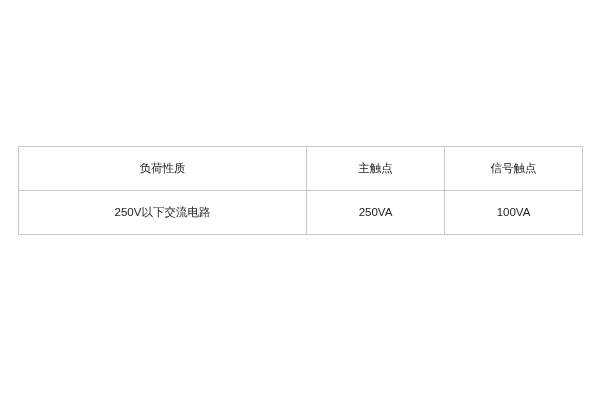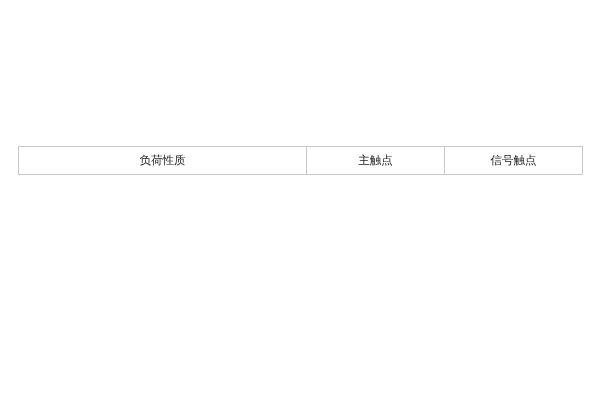--- a/index.html
+++ b/index.html
@@ -26,21 +26,21 @@
     width: 564px;
   }
   table.spec-table {
     border-collapse: collapse;
     width: 100%;
     table-layout: fixed;
   }
   table.spec-table td {
     border: 1px solid #c8c8c8;
     height: 27px;
-    padding: 0 4px;
+    padding: 8px 4px;
     text-align: center;
     vertical-align: middle;
     font-size: 11.5px;
     color: #222222;
     line-height: 1.2;
     white-space: nowrap;
     overflow: hidden;
   }
   table.spec-table col.c0 { width: 288px; }
   table.spec-table col.c1 { width: 138px; }
@@ -60,16 +60,21 @@
         <col class="c0">
         <col class="c1">
         <col class="c2">
       </colgroup>
       <tbody>
         <tr class="header-row">
           <td>负荷性质</td>
           <td>主触点</td>
           <td>信号触点</td>
         </tr>
+        <tr>
+          <td>250V以下交流电路</td>
+          <td>250VA</td>
+          <td>100VA</td>
+        </tr>
       </tbody>
     </table>
   </div>
 </div>
 
 </body></html>

